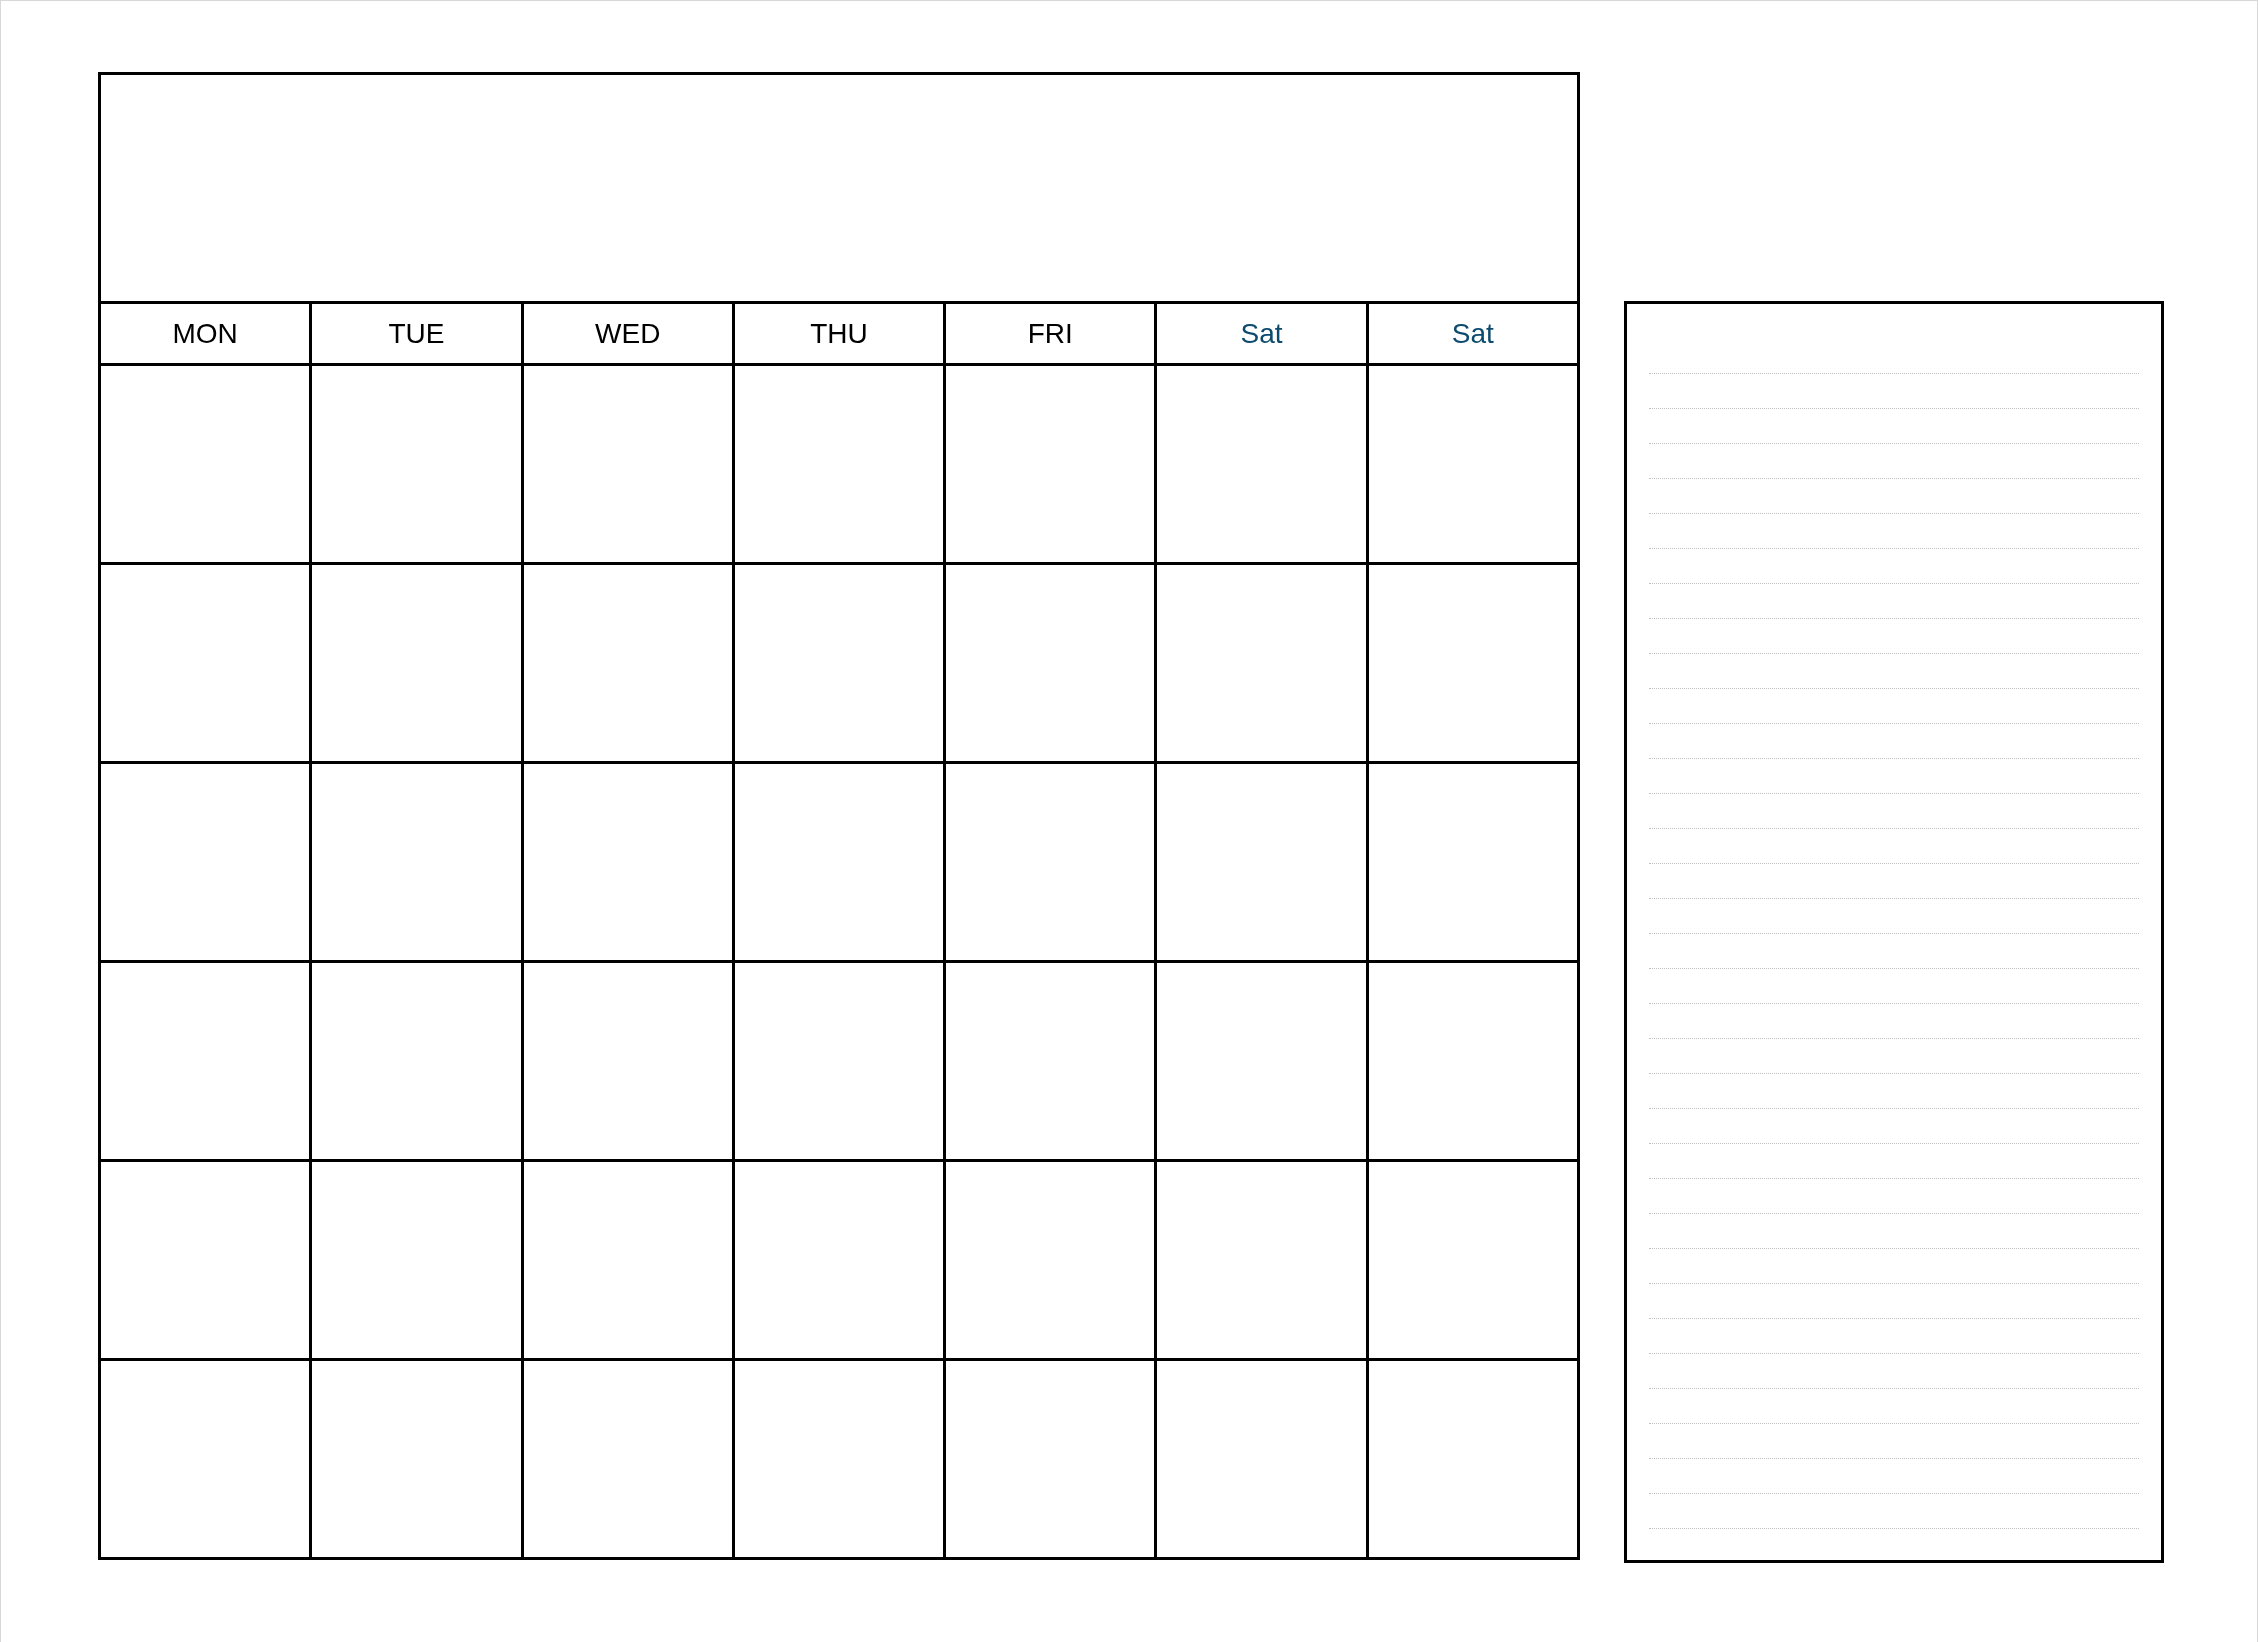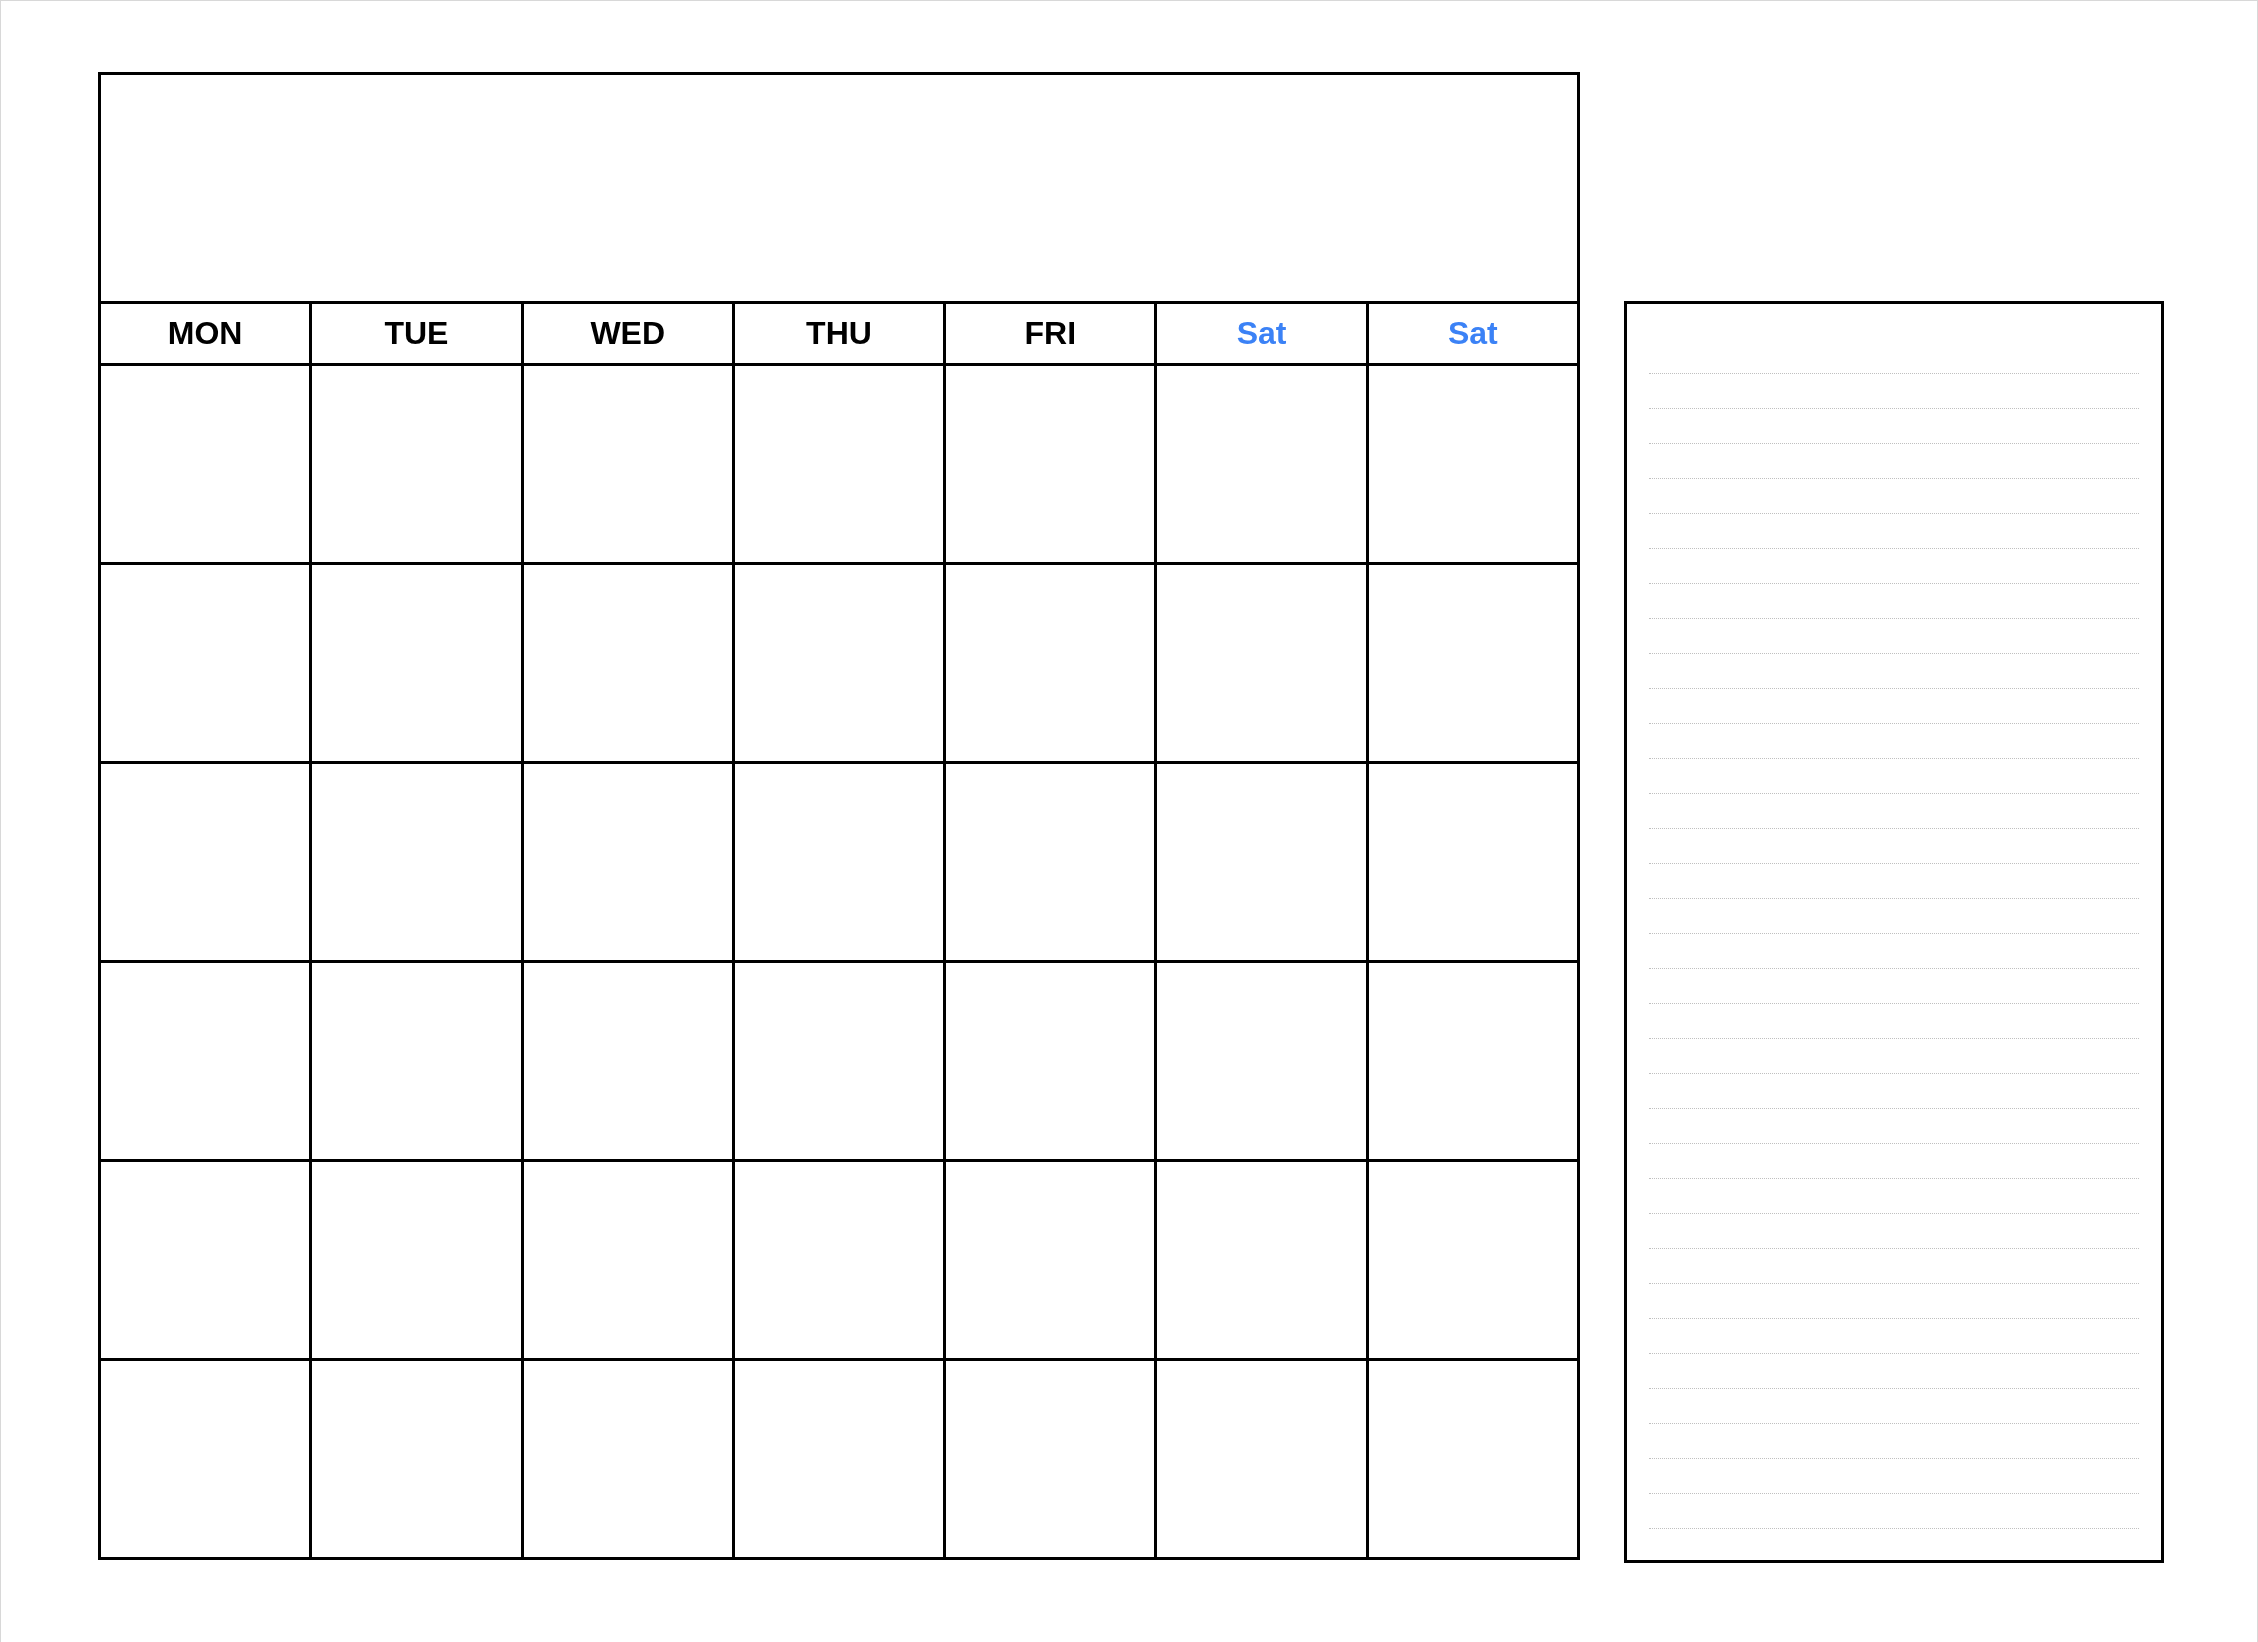--- a/index.html
+++ b/index.html
@@ -29,32 +29,32 @@
     background: #fff;
   }
   .calendar-table {
     width: 100%;
     border-collapse: collapse;
     table-layout: fixed;
   }
   .calendar-table th {
     height: 62px;
     border: 3.5px solid #000;
-    font-weight: bold;
-    font-size: 32px;
+    font-weight: normal;
+    font-size: 28px;
     vertical-align: middle;
     background: #fff;
   }
   .calendar-table td {
     height: 199px;
     border: 3.5px solid #000;
     background: #fff;
   }
   .weekday { color: #000; }
-  .weekend { color: #3b82f6; margin-top: 12px; }
+  .weekend { color: #0c4a6e; margin-top: 12px; }
   .notes-block {
     position: absolute;
     left: 1623px;
     top: 300px;
     width: 540px;
     height: 1262px;
     border: 3.5px solid #000;
     background: #fff;
     padding: 35px 22px 22px 22px;
   }

